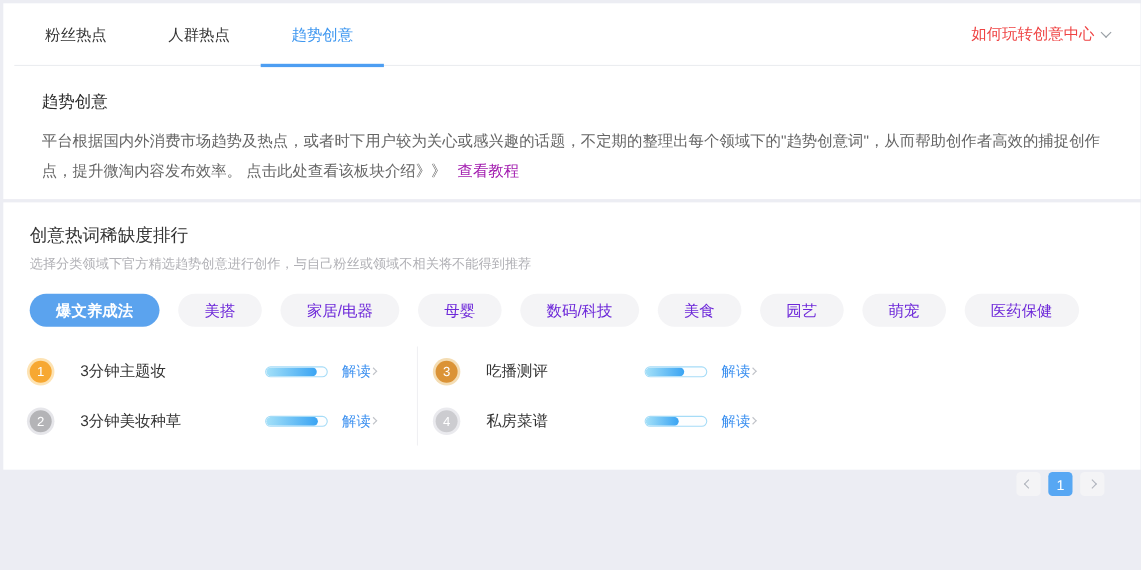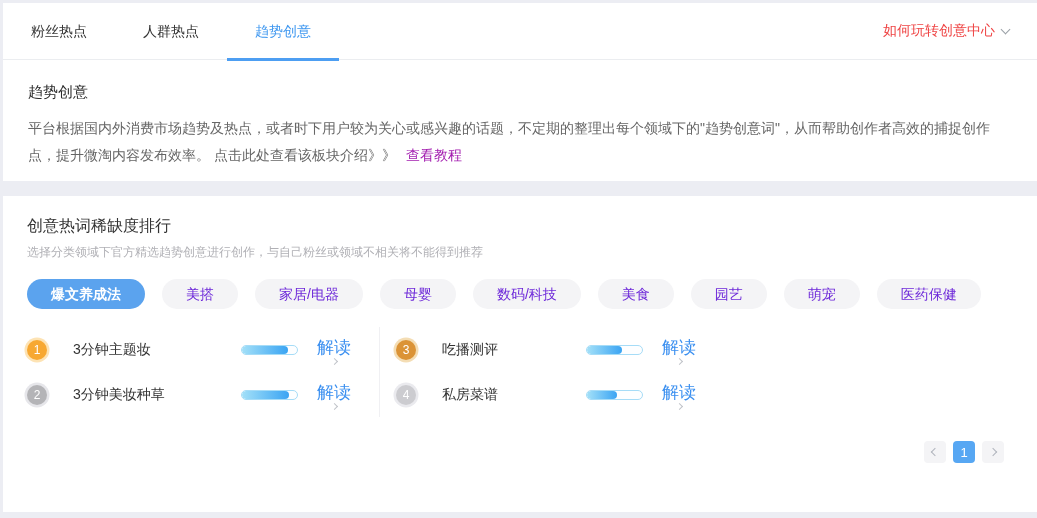--- a/index.html
+++ b/index.html
@@ -4,22 +4,22 @@
 <style>
   * { margin:0; padding:0; box-sizing:border-box; }
   html,body { width:1037px; height:518px; overflow:hidden; }
   body {
     background:#ecedf3;
     font-family:"Liberation Sans","DejaVu Sans",sans-serif;
     padding:3px 0 0 3px;
     color:#333;
   }
   .card { background:#fff; width:1034px; }
-  .card-top { height:178px; margin-bottom:15px; }
-  .card-bottom { height:316px; padding:20px 24px 0 24px; }
+  .card-top { height:178px; margin-bottom:3px;padding-left:10px; }
+  .card-bottom { height:243px; padding:20px 24px 0 24px; }
 
   
   .tabs { display:flex; align-items:center; height:57px; border-bottom:1px solid #ebedf0; }
   .tab {
     width:112px; text-align:center; font-size:14px; color:#333;
     height:57px; line-height:57px; cursor:pointer; position:relative;
   }
   .tab.active { color:#3e97f0; }
   .tab.active::after {
     content:""; position:absolute; left:0; right:0; bottom:-1px;
@@ -73,22 +73,22 @@
 
   .progress {
     width:57px; height:10px; flex:none; border:1px solid #a6dcf7;
     border-radius:6px; background:#fdfeff; overflow:hidden;
   }
   .progress-fill {
     display:block; height:100%; border-radius:6px;
     background:linear-gradient(90deg,#a3e0f8,#3aa4f3);
   }
   .action {
-    margin-left:13px; width:46px; font-size:17px; color:#3a8ff0;
-    cursor:pointer; text-decoration:none; display:flex; align-items:center; gap:0;flex-direction:column;
+    margin-left:13px; width:46px; font-size:13px; color:#3a8ff0;
+    cursor:pointer; text-decoration:none; display:flex; align-items:center; gap:0;
   }
   .action .chev { width:5px; height:5px; color:#c0c3c9; }
 
   
   .pagination { display:flex; justify-content:flex-end; gap:7px; margin-top:24px; padding-right:9px; }
   .page-btn {
     width:22px; height:22px; border:none; border-radius:4px;
     background:#f4f4f6; color:#b0b4bd; font-size:13px;
     display:flex; align-items:center; justify-content:center; cursor:pointer;
     font-family:inherit;

